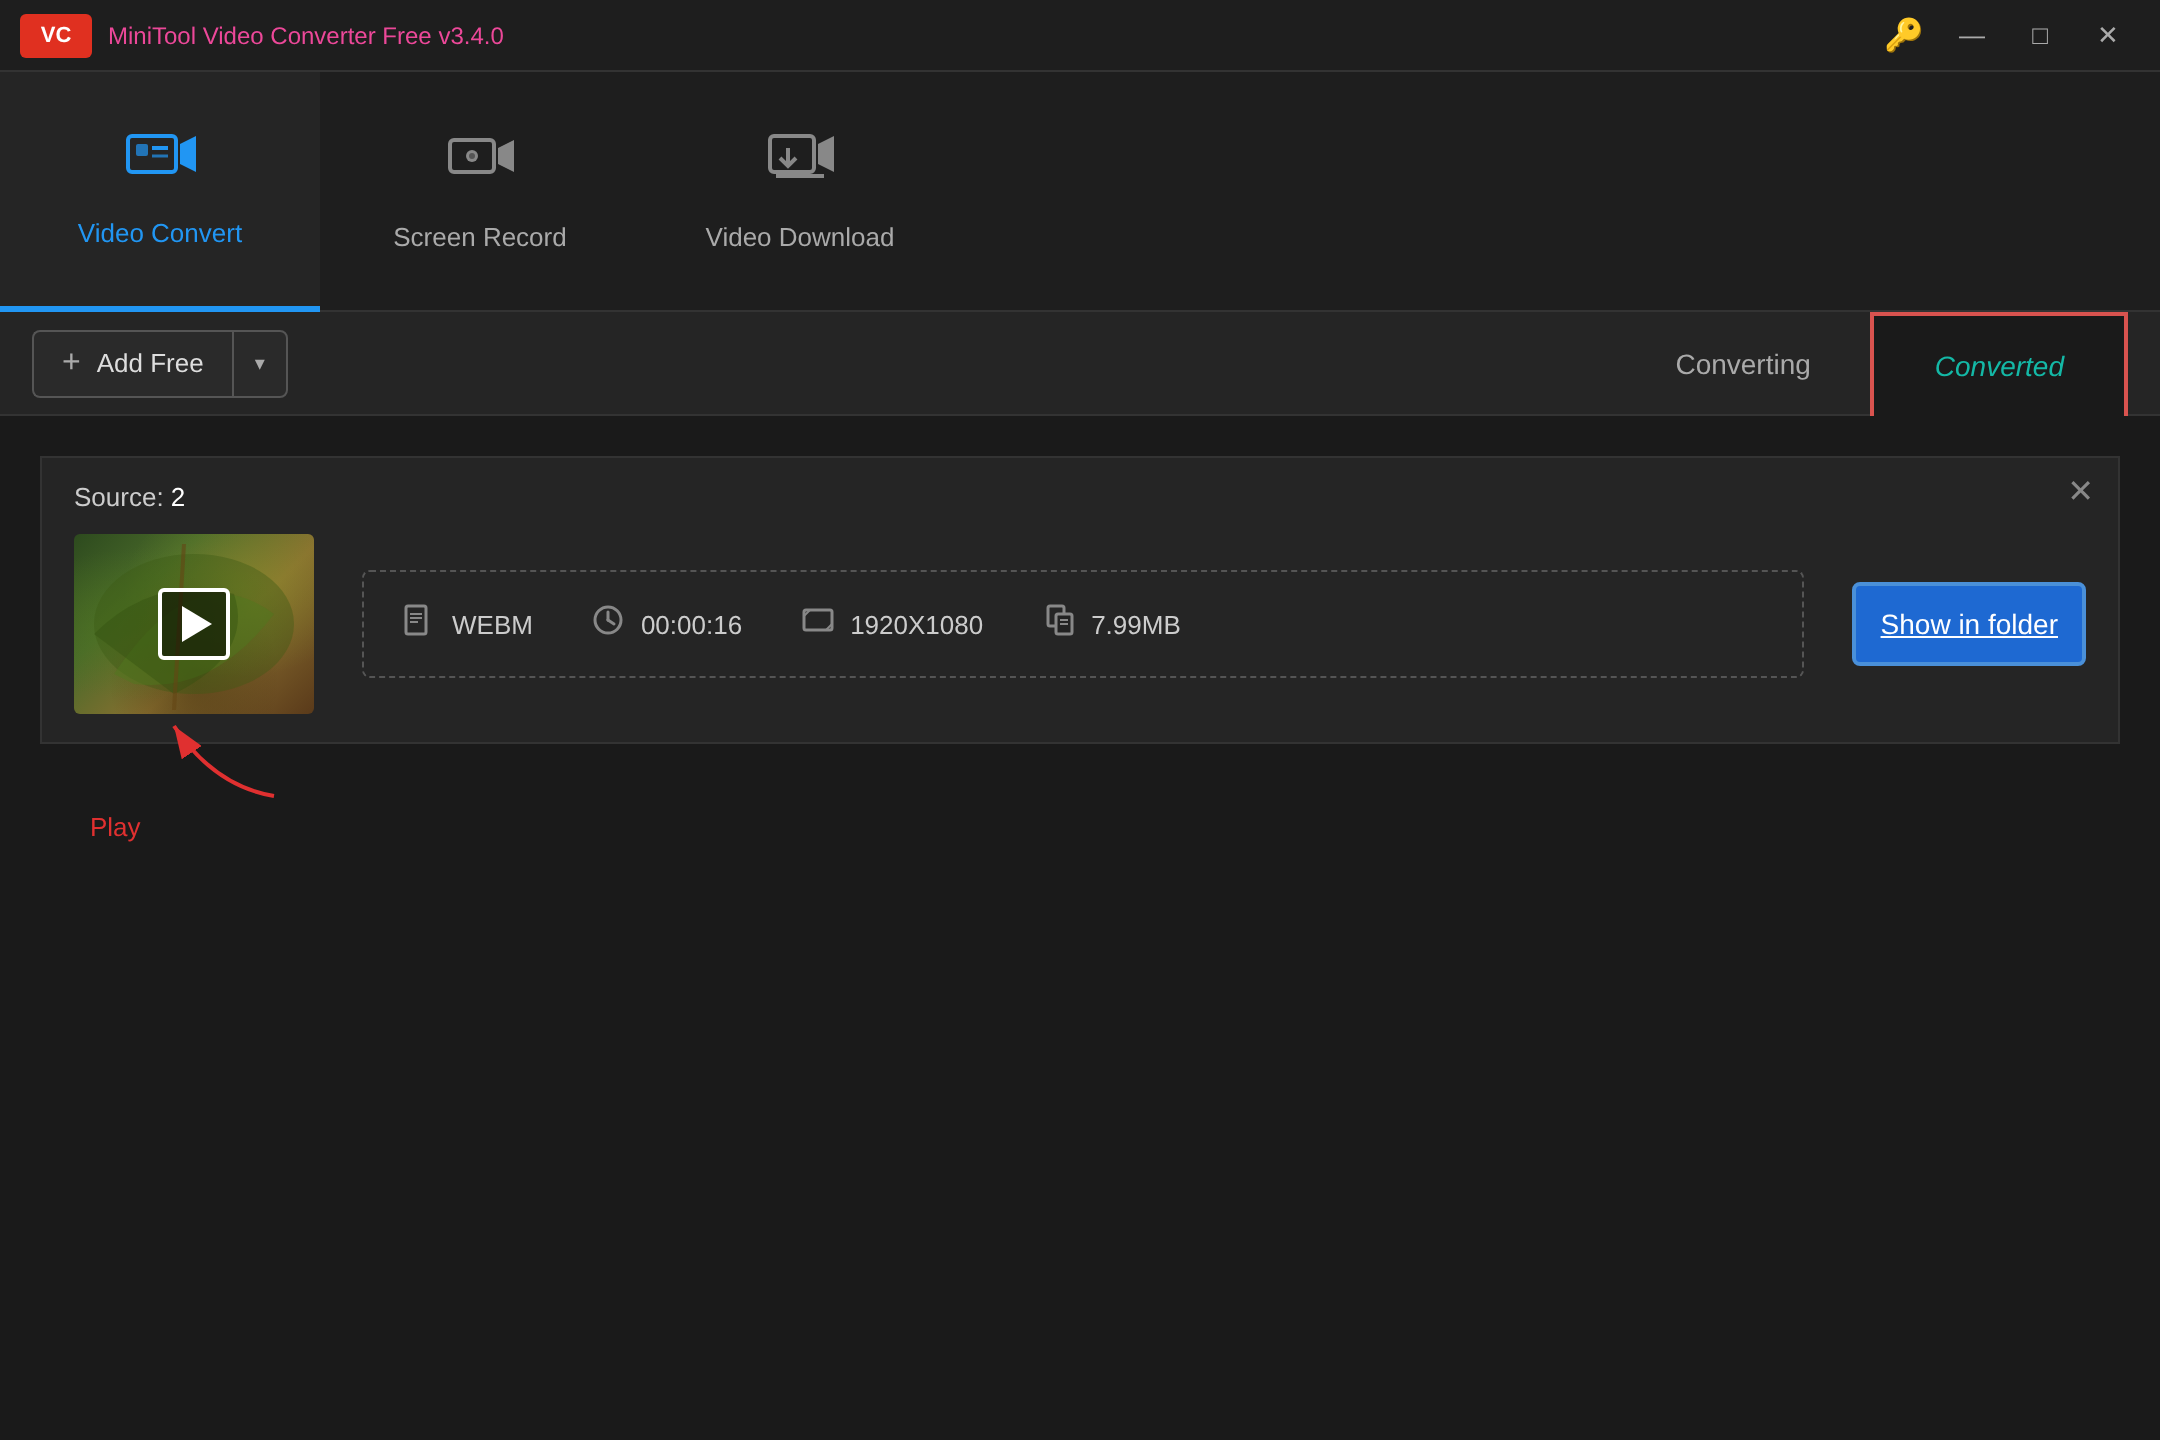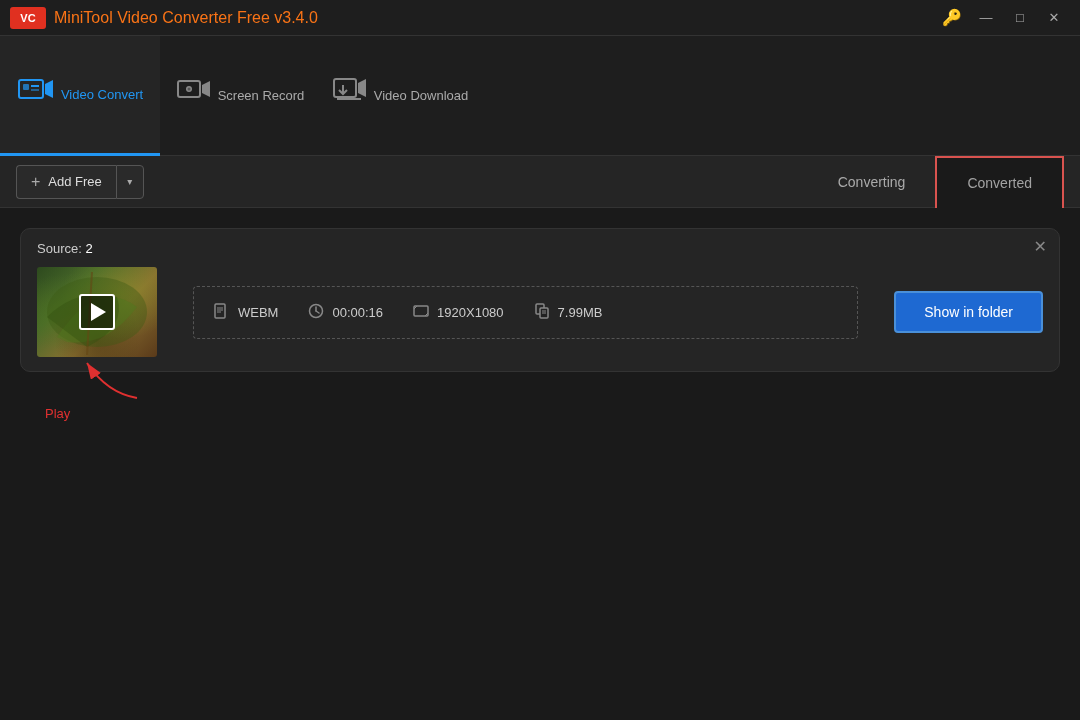--- a/index.html
+++ b/index.html
@@ -30,22 +30,22 @@
       display: flex;
       align-items: center;
       justify-content: center;
       font-size: 11px;
       font-weight: bold;
       color: #fff;
       margin-right: 8px;
       flex-shrink: 0;
     }
     #titlebar .title-text {
-      font-size: 16px;
-      color: #f97316;
+      font-size: 12px;
+      color: #ec4899;
       flex: 1;
     }
     #titlebar .win-controls {
       display: flex;
       gap: 2px;
     }
     #titlebar .win-btn {
       width: 32px;
       height: 28px;
       display: flex;
@@ -60,21 +60,21 @@
     
     #navbar {
       height: 120px;
       background: #1e1e1e;
       display: flex;
       align-items: center;
       border-bottom: 1px solid #333;
     }
     .nav-item {
       display: flex;
-      flex-direction: row;
+      flex-direction: column;
       align-items: center;
       justify-content: center;
       width: 160px;
       height: 120px;
       cursor: pointer;
       color: #aaa;
       font-size: 13px;
       gap: 8px;
       position: relative;
     }
@@ -144,42 +144,43 @@
       align-items: center;
       justify-content: center;
       cursor: pointer;
       font-size: 14px;
       color: #aaa;
       background: transparent;
       border: none;
       position: relative;
     }
     .tab-btn.active {
-      color: #a3a3a3;
+      color: #14b8a6;
       background: #1a1a1a;
       border: 2px solid #d9534f;
       border-bottom: none;
+      font-style: italic;
     }
 
     
     #content {
       background: #1a1a1a;
       padding: 20px;
       height: calc(720px - 36px - 120px - 52px);
     }
 
     
     .file-card {
       background: #252525;
       border: 1px solid #333;
-      border-radius: 10px;
+      border-radius: 0;
       padding: 14px 16px;
       display: flex;
       align-items: center;
-      gap: 16px;
+      gap: 4px;
       position: relative;
     }
     .source-label {
       position: absolute;
       top: 12px;
       left: 16px;
       color: #888;
       font-size: 13px;
     }
     .source-label span {
@@ -275,29 +276,30 @@
       color: #888;
       font-size: 15px;
     }
 
     
     .show-folder-btn {
       background: #1e69d2;
       color: #fff;
       border: none;
       border-radius: 4px;
-      padding: 0 28px;
+      padding: 0 12px;
       height: 42px;
       font-size: 14px;
       cursor: pointer;
       margin-left: 20px;
       margin-top: 24px;
       white-space: nowrap;
       flex-shrink: 0;
       border: 2px solid #4a90d9;
+      text-decoration: underline;
     }
 
     
     .key-icon {
       color: #f0a030;
       font-size: 16px;
       margin-right: 8px;
     }
   </style>
 </head>

